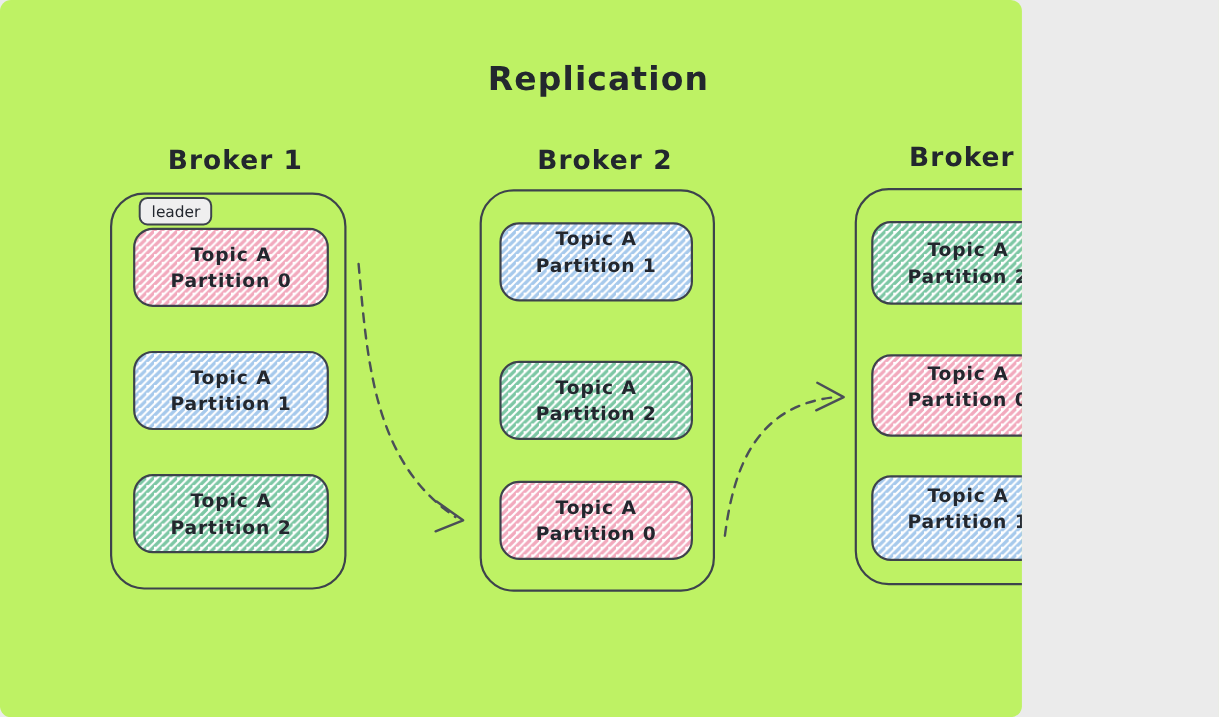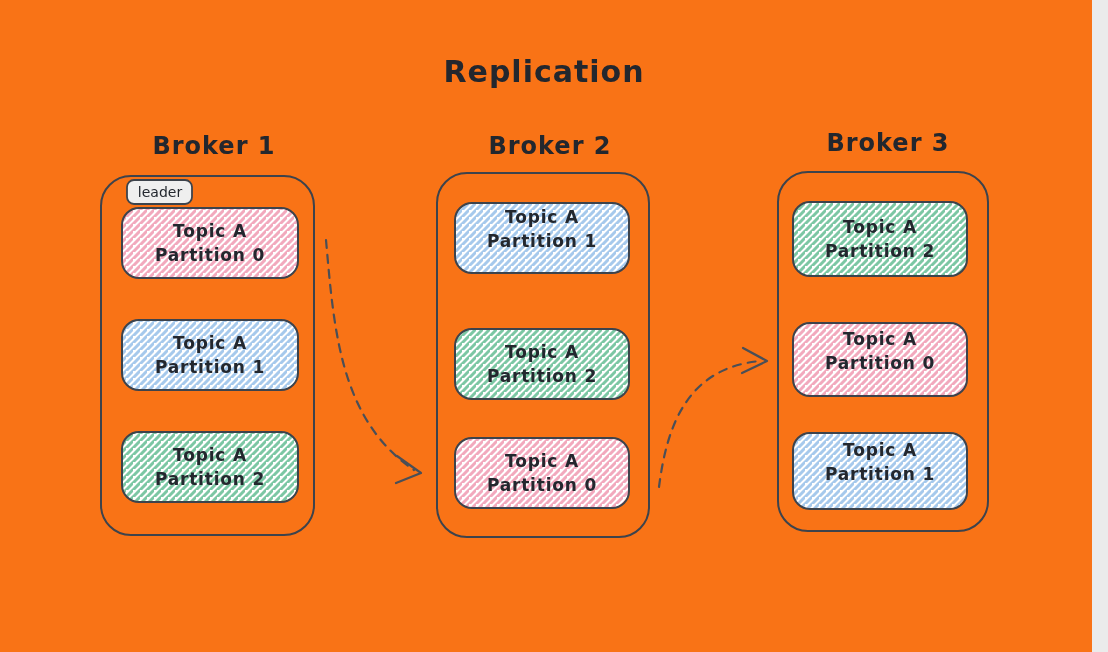--- a/index.html
+++ b/index.html
@@ -3,24 +3,25 @@
 <meta charset="utf-8">
 <style>
   html, body {
     margin: 0;
     padding: 0;
     background: #ebebeb;
     font-family: "DejaVu Sans", sans-serif;
   }
   .canvas {
     position: relative;
-    width: 1092px;
+    width: 929px;
     height: 652px;
-    background: #f97316;
+    background: #bef264;
     overflow: hidden;
+    border-radius: 10px;
   }
   svg text {
     fill: #23272e;
     font-family: "DejaVu Sans", sans-serif;
   }
   .diagram-title {
     font-size: 30px;
     font-weight: 600;
     letter-spacing: 1px;
   }

